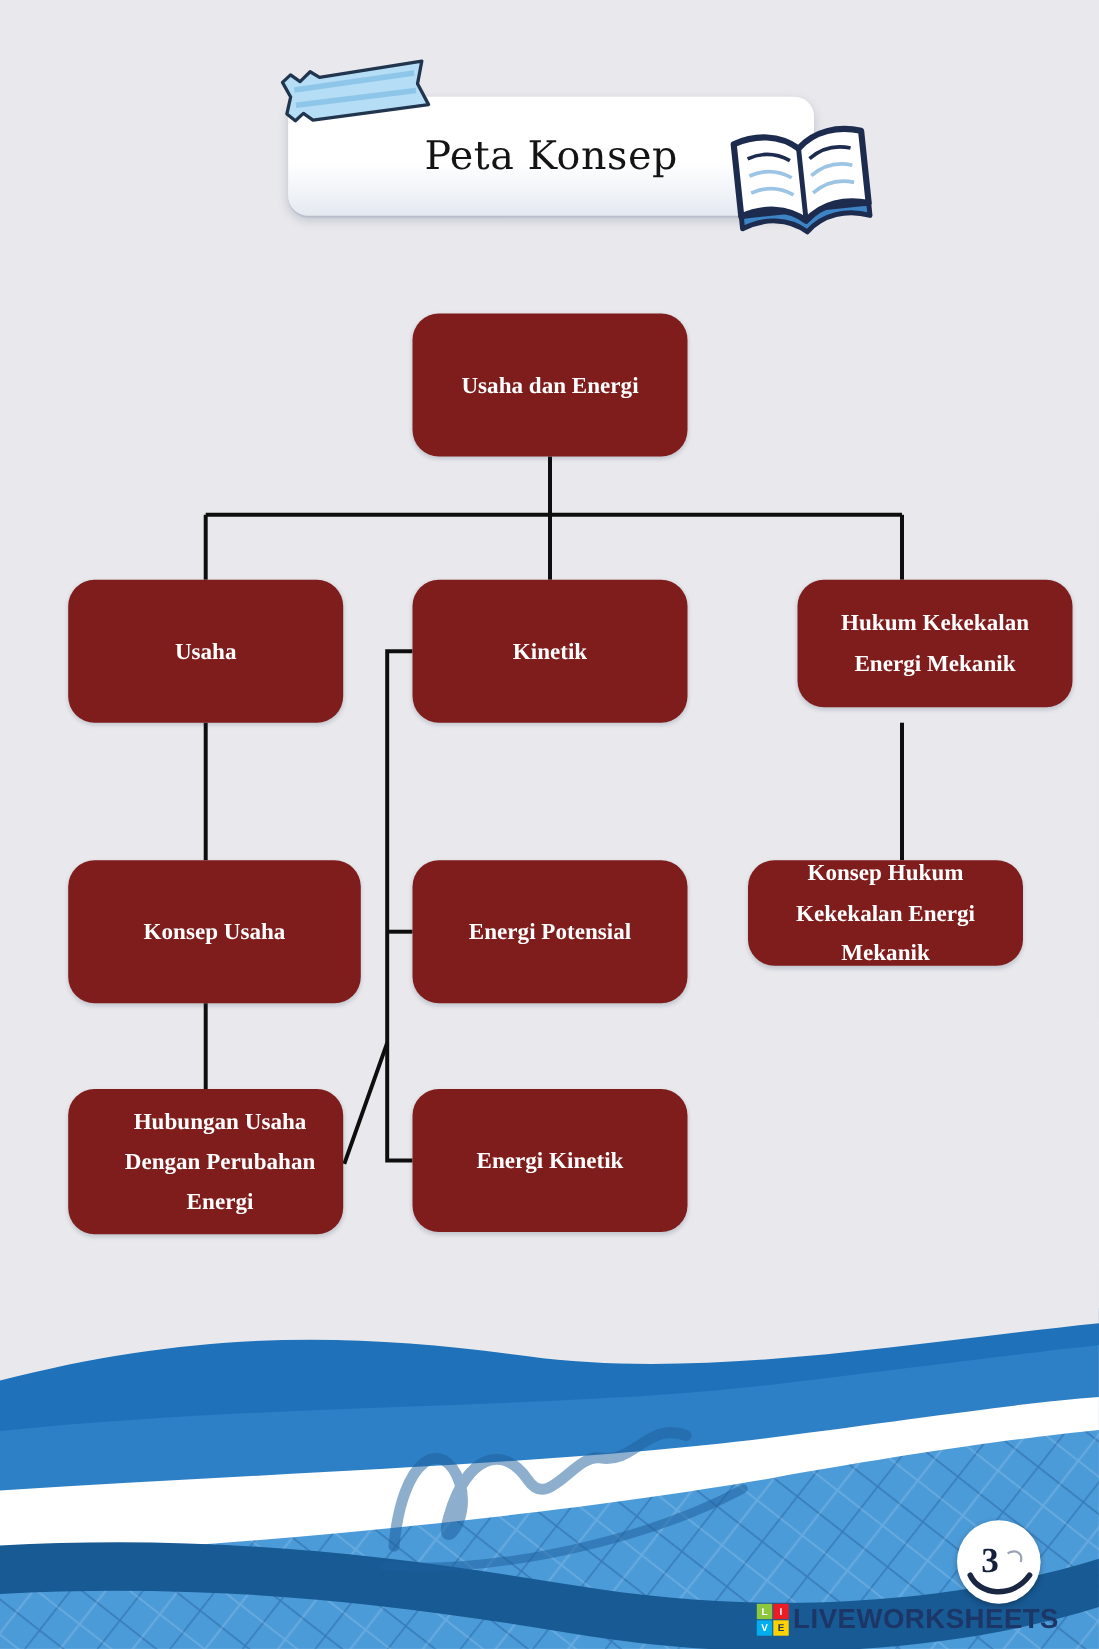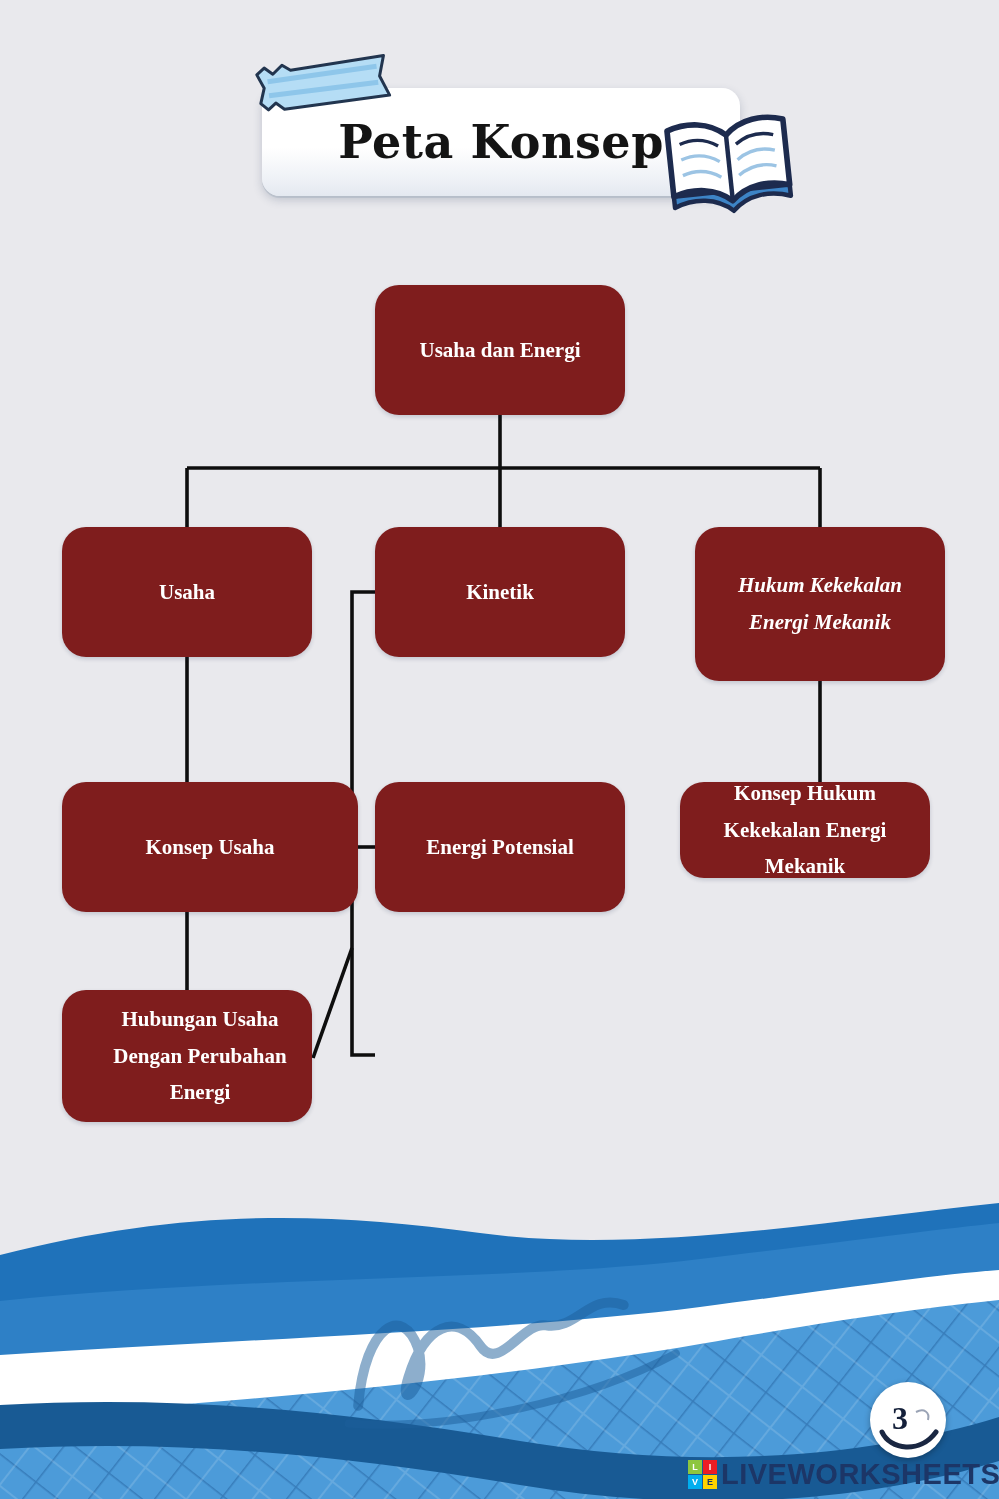--- a/index.html
+++ b/index.html
@@ -12,21 +12,21 @@
   
   .banner {
     position:absolute; left:262px; top:88px; width:478px; height:108px;
     background:linear-gradient(to bottom,#ffffff 55%, #eef1f6 85%, #e4e9f0 100%);
     border-radius:18px;
     box-shadow:0 4px 10px rgba(40,60,90,.22), 0 2px 0 #d4d9e0;
     display:flex; align-items:center; justify-content:center;
   }
   .banner h1 {
     font-family:"DejaVu Serif","Liberation Serif",serif;
-    font-weight:700; font-size:46px; color:#141414; letter-spacing:.5px;
+    font-weight:400; font-size:36px; color:#141414; letter-spacing:.5px;
   }
   .tape {
     position:absolute; left:252px; top:58px; width:142px; height:50px;
     transform:rotate(-6deg); z-index:3;
   }
   .book {
     position:absolute; left:658px; top:108px; width:142px; height:112px;
     transform:rotate(-6deg); z-index:3;
   }
 
@@ -40,22 +40,22 @@
     background:#7f1d1d; border-radius:24px;
     color:#ffffff; font-family:"Liberation Serif","DejaVu Serif",serif;
     font-weight:700; font-size:21px; line-height:1.75; text-align:center;
     display:flex; align-items:center; justify-content:center;
     padding:10px 22px;
     box-shadow:0 2px 4px rgba(20,40,70,.18);
   }
   .n-root            { left:375px; top:285px; width:250px; height:130px; }
   .n-usaha           { left:62px;  top:527px; width:250px; height:130px; }
   .n-energi          { left:375px; top:527px; width:250px; height:130px; }
-  .n-hukum           { left:695px; top:527px; width:250px; height:154px;font-style:italic; }
-  .n-konsep-usaha    { left:62px;  top:782px; width:296px; height:130px; }
+  .n-hukum           { left:725px; top:527px; width:250px; height:116px; }
+  .n-konsep-usaha    { left:62px;  top:782px; width:266px; height:130px; }
   .n-energi-pot      { left:375px; top:782px; width:250px; height:130px; }
   .n-konsep-hukum    { left:680px; top:782px; width:250px; height:96px; }
   .n-hubungan        { left:62px;  top:990px; width:250px; height:132px;padding-left:48px; }
   .n-energi-kin      { left:375px; top:990px; width:250px; height:130px; }
 
   
   .footer-waves {
     position:absolute; left:0; top:1189px; width:999px; height:310px; z-index:4;
   }
   .footer-waves svg { display:block; width:999px; height:310px; }
@@ -86,21 +86,21 @@
   .lw-squares span {
     display:flex; align-items:center; justify-content:center;
     font-size:9px; font-weight:700; color:#ffffff; font-family:"Liberation Sans",sans-serif;
   }
   .sq-l { background:#8dc63f; }
   .sq-i { background:#ed1c24; }
   .sq-v { background:#00aeef; }
   .sq-e { background:#ffd200; color:#1c3667 !important; }
   .lw-text {
     font-family:"Liberation Sans",sans-serif; font-weight:700;
-    font-size:29px; color:#1c3667; letter-spacing:.5px;
+    font-size:25px; color:#1c3667; letter-spacing:.5px;
   }
 </style>
 </head>
 <body>
 
 <div class="page">
 
   <div class="banner">
     <h1>Peta Konsep</h1>
   </div>
@@ -144,20 +144,21 @@
   </svg>
 
   <div class="node n-root">Usaha dan Energi</div>
   <div class="node n-usaha">Usaha</div>
   <div class="node n-energi">Kinetik</div>
   <div class="node n-hukum">Hukum Kekekalan Energi Mekanik</div>
   <div class="node n-konsep-usaha">Konsep Usaha</div>
   <div class="node n-energi-pot">Energi Potensial</div>
   <div class="node n-konsep-hukum">Konsep Hukum Kekekalan Energi Mekanik</div>
   <div class="node n-hubungan">Hubungan Usaha Dengan Perubahan Energi</div>
+  <div class="node n-energi-kin">Energi Kinetik</div>
 
   <div class="footer-waves">
     <svg viewBox="0 0 999 310" preserveAspectRatio="none">
       <defs>
         <pattern id="plaid" width="52" height="52" patternUnits="userSpaceOnUse" patternTransform="rotate(38)">
           <path d="M0 0 H52 M0 0 V52" stroke="rgba(16,70,130,0.35)" stroke-width="3" fill="none"></path>
           <path d="M26 0 V52 M0 26 H52" stroke="rgba(255,255,255,0.14)" stroke-width="2" fill="none"></path>
         </pattern>
       </defs>
 

